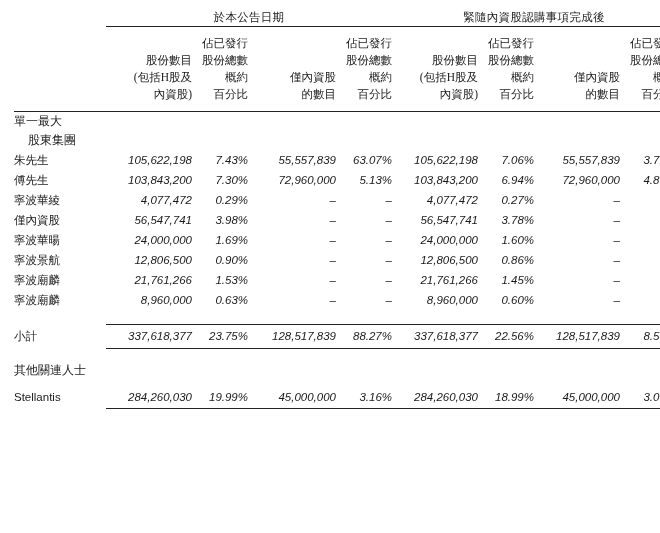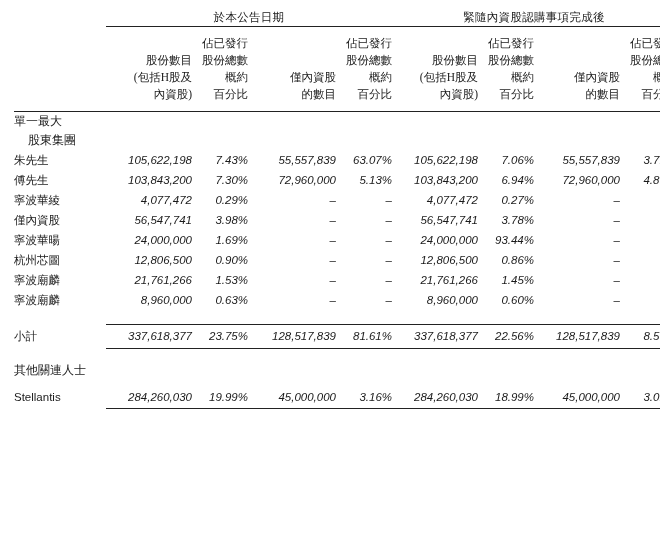--- a/index.html
+++ b/index.html
@@ -247,26 +247,26 @@
       <td class="dash">–</td>
       <td class="dash">–</td>
     </tr>
     <tr>
       <td class="row-label">寧波華暘</td>
       <td class="cell-num">24,000,000</td>
       <td class="cell-num">1.69%</td>
       <td class="dash">–</td>
       <td class="dash">–</td>
       <td class="cell-num">24,000,000</td>
-      <td class="cell-num">93.44%</td>
-      <td class="dash">–</td>
-      <td class="dash">–</td>
-    </tr>
-    <tr>
-      <td class="row-label">杭州芯圖</td>
+      <td class="cell-num">1.60%</td>
+      <td class="dash">–</td>
+      <td class="dash">–</td>
+    </tr>
+    <tr>
+      <td class="row-label">寧波景航</td>
       <td class="cell-num">12,806,500</td>
       <td class="cell-num">0.90%</td>
       <td class="dash">–</td>
       <td class="dash">–</td>
       <td class="cell-num">12,806,500</td>
       <td class="cell-num">0.86%</td>
       <td class="dash">–</td>
       <td class="dash">–</td>
     </tr>
     <tr>
@@ -306,21 +306,21 @@
       <td class="ruleline"></td>
       <td class="ruleline"></td>
       <td class="ruleline"></td>
     </tr>
 
     <tr class="subtotal">
       <td class="row-label">小計</td>
       <td class="cell-num">337,618,377</td>
       <td class="cell-num">23.75%</td>
       <td class="cell-num">128,517,839</td>
-      <td class="cell-num">81.61%</td>
+      <td class="cell-num">88.27%</td>
       <td class="cell-num">337,618,377</td>
       <td class="cell-num">22.56%</td>
       <td class="cell-num">128,517,839</td>
       <td class="cell-num">8.59%</td>
     </tr>
 
     <tr>
       <td></td>
       <td class="ruleline"></td>
       <td class="ruleline"></td>

